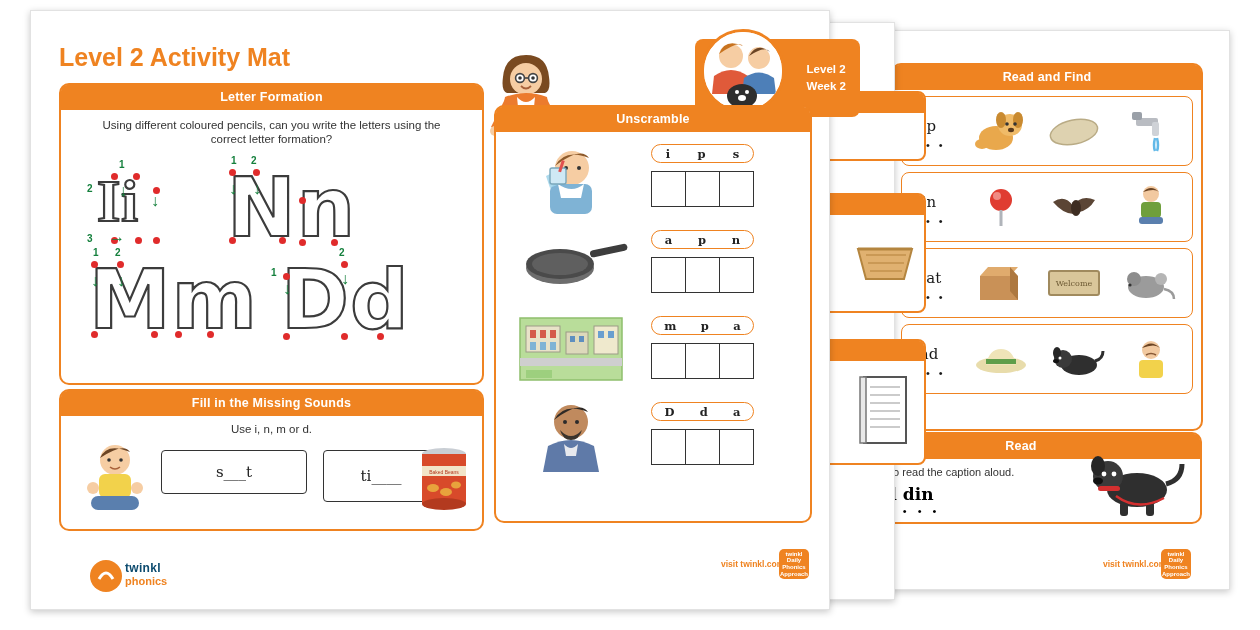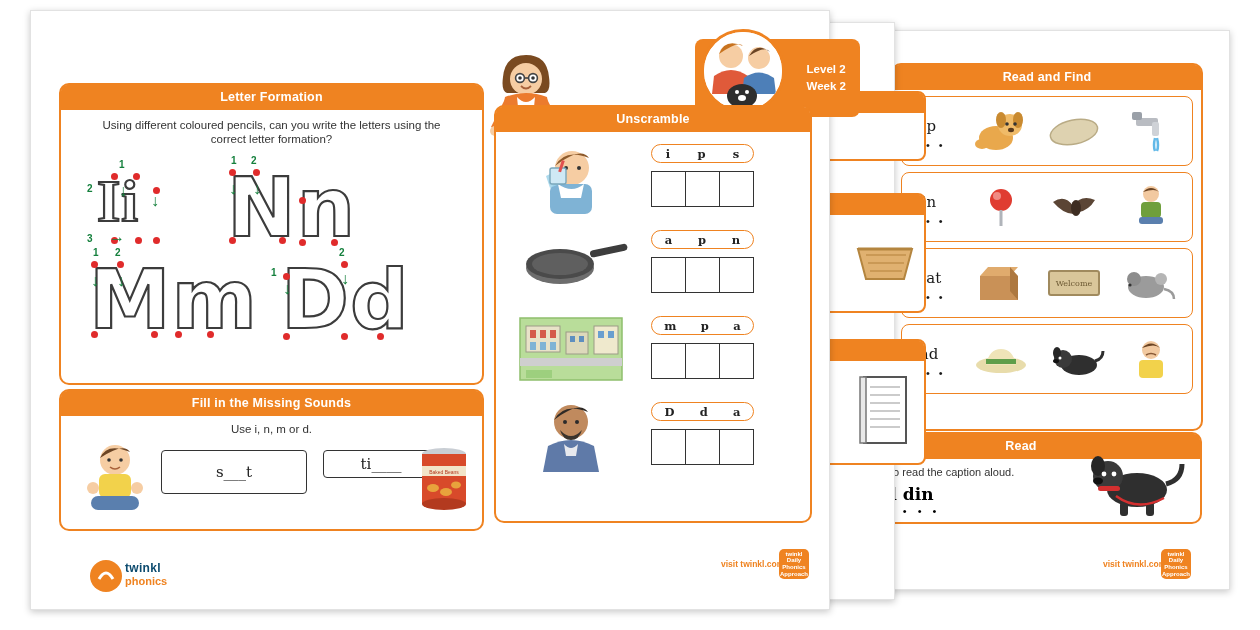--- a/index.html
+++ b/index.html
@@ -325,20 +325,21 @@
             <rect x="8" y="4" width="42" height="66" fill="#fff" stroke="#555" stroke-width="2"></rect>
             <path d="M14 14 h30 M14 22 h30 M14 30 h30 M14 38 h30 M14 46 h30 M14 54 h30" stroke="#bbb" stroke-width="1.3"></path>
             <rect x="4" y="4" width="6" height="66" fill="#e8e8e8" stroke="#777" stroke-width="1.5"></rect>
           </svg>
       </span>
     </div>
   </div>
 
   <div class="sheet" id="sheet-front">
 
+    <div id="page-title" style="left:28px; top:32px;">Level 2 Activity Mat</div>
 
     <span style="position:absolute; left:450px; top:38px;">
       <svg width="90" height="110" viewBox="0 0 90 110">
         <path d="M22 28 q2 -22 23 -22 q21 0 23 22 q2 14 -4 16 h-38 q-6 -2 -4 -16z" fill="#7a4a20"></path>
         <circle cx="45" cy="30" r="16" fill="#f6cda3"></circle>
         <circle cx="39" cy="29" r="4.4" fill="#fff" stroke="#444" stroke-width="1.6"></circle>
         <circle cx="52" cy="29" r="4.4" fill="#fff" stroke="#444" stroke-width="1.6"></circle>
         <circle cx="39" cy="29" r="1.8" fill="#333"></circle>
           <circle cx="52" cy="29" r="1.8" fill="#333"></circle>
         <path d="M43.5 29 h4" stroke="#444" stroke-width="1.6"></path>
@@ -456,21 +457,21 @@
             <path d="M31 27 q5 4 10 0" stroke="#a8613a" stroke-width="1.6" fill="none"></path>
             <rect x="20" y="34" width="32" height="24" rx="6" fill="#f2d24b"></rect>
             <rect x="12" y="56" width="48" height="14" rx="7" fill="#5a7fae"></rect>
             <circle cx="14" cy="48" r="6" fill="#f6cda3"></circle>
               <circle cx="58" cy="48" r="6" fill="#f6cda3"></circle>
           </svg>
         </span>
         <div class="write-box" style="left:100px; top:10px; width:146px; height:44px;">
           <span>s___t</span>
         </div>
-        <div class="write-box" style="left:262px; top:10px; width:116px; height:28px;">
+        <div class="write-box" style="left:262px; top:10px; width:116px; height:52px;">
           <span>ti____</span>
         </div>
         <span style="position:absolute; left:352px; top:0px;">
           <svg width="62" height="74" viewBox="0 0 62 74">
             <ellipse cx="31" cy="14" rx="22" ry="6" fill="#c9ced4"></ellipse>
             <rect x="9" y="14" width="44" height="50" fill="#d84a2a"></rect>
             <ellipse cx="31" cy="64" rx="22" ry="6" fill="#b33a1f"></ellipse>
             <rect x="9" y="26" width="44" height="10" fill="#f2e4c8"></rect>
             <text x="31" y="34" font-size="5" text-anchor="middle" fill="#b33a1f" font-family="Liberation Sans, sans-serif">Baked Beans</text>
             <ellipse cx="20" cy="48" rx="6" ry="4" fill="#e8a33c"></ellipse>

